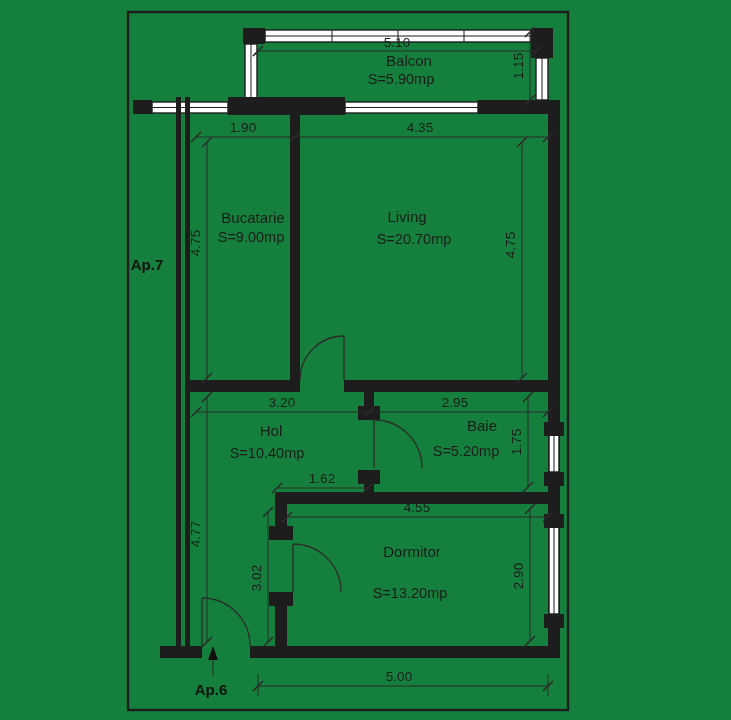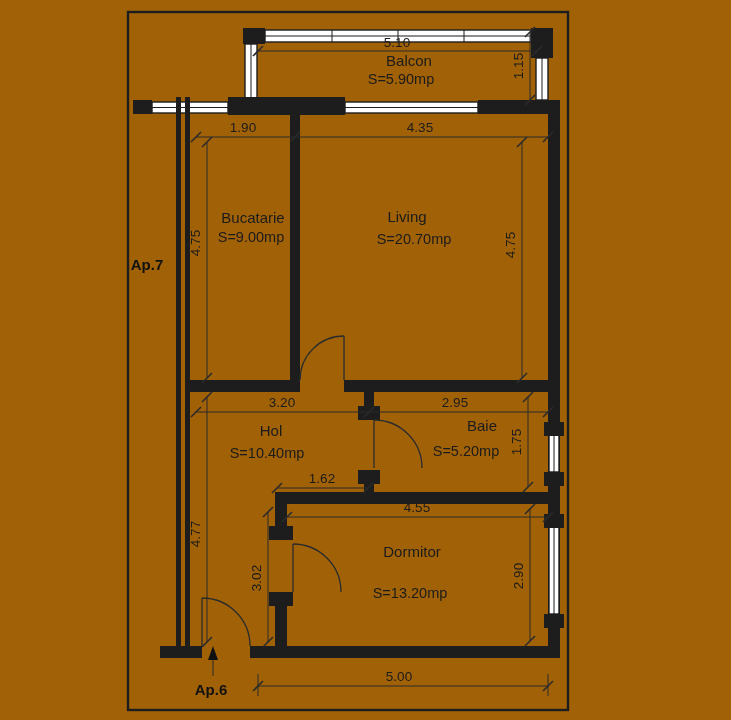--- a/index.html
+++ b/index.html
@@ -1,17 +1,17 @@
 <!DOCTYPE html>
 <html><head>
 <meta charset="utf-8">
 <style>
   html,body{margin:0;padding:0;background:#ffffff;}
   .sheet{
-    width:731px;height:720px;background:#a16207;position:relative;
+    width:731px;height:720px;background:#15803d;position:relative;
     font-family:"Liberation Sans", sans-serif;
   }
   svg{display:block}
   .frame{fill:none;stroke:#1d1d1d;stroke-width:2.4}
   .wall{fill:#1d1d1d}
   .win{fill:#ffffff;stroke:#1d1d1d;stroke-width:1.4}
   .wline{stroke:#1d1d1d;stroke-width:1}
   .dim{stroke:#2b2b2b;stroke-width:1;fill:none}
   .tick{stroke:#2b2b2b;stroke-width:1.6}
   .door{fill:none;stroke:#2b2b2b;stroke-width:1.3}

